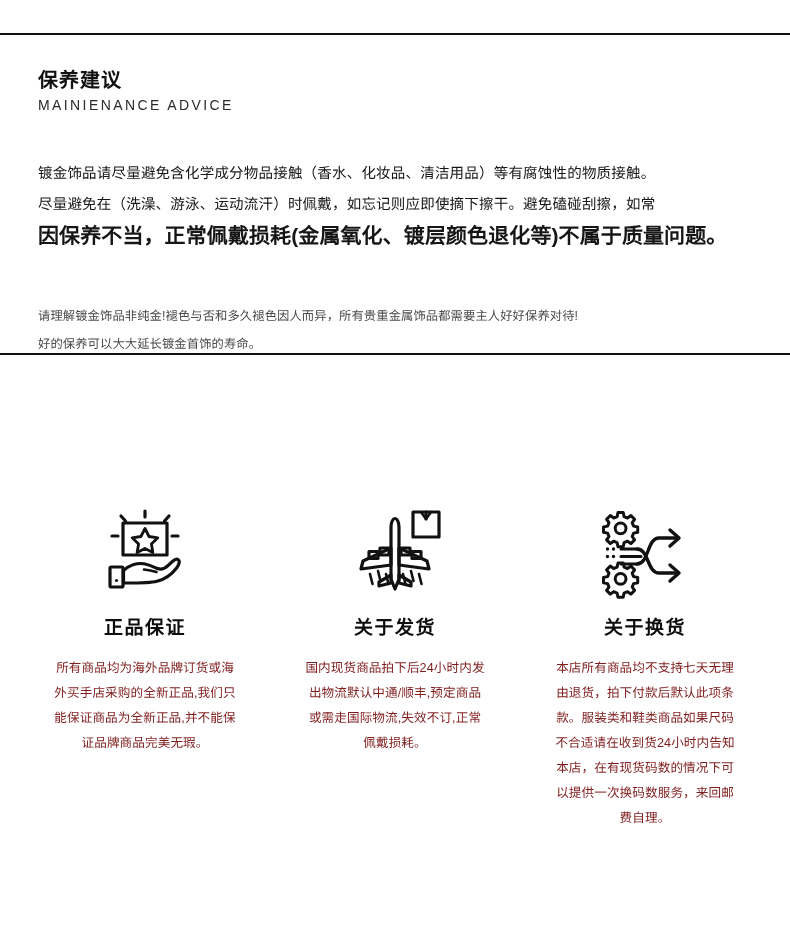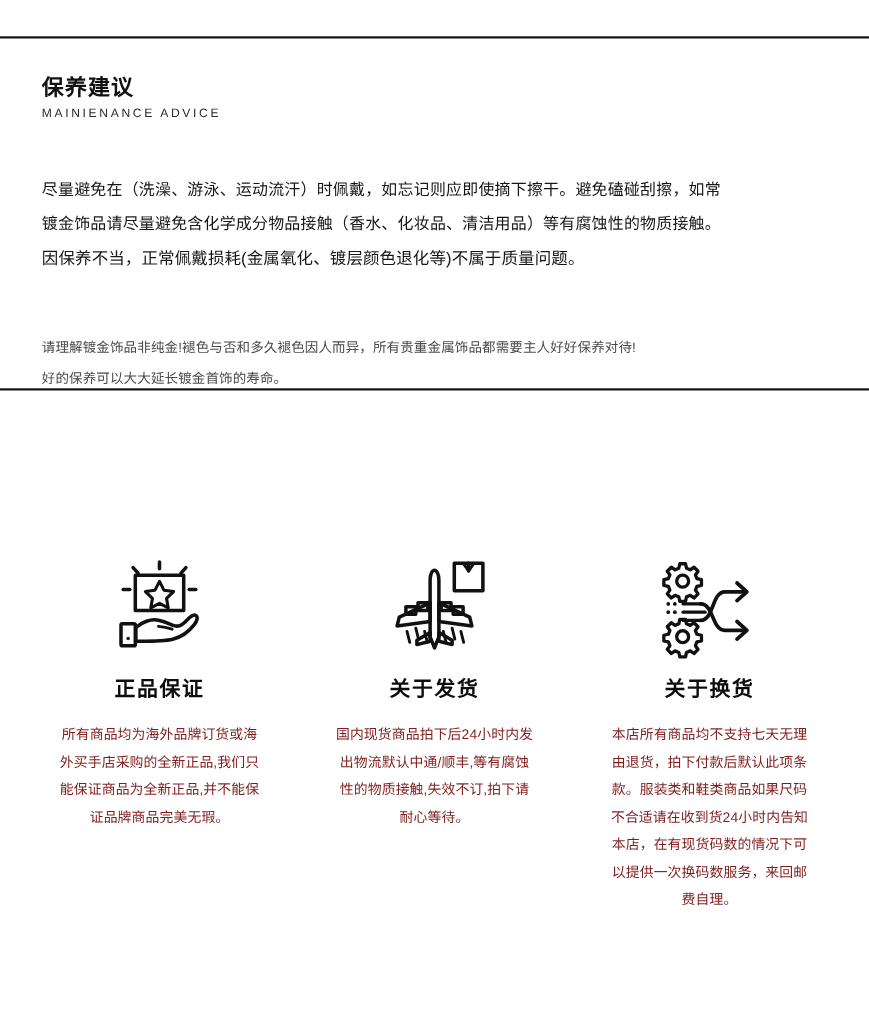--- a/index.html
+++ b/index.html
@@ -45,21 +45,21 @@
   }
   .head-cn {
     font-size: 20px;
     font-weight: bold;
     letter-spacing: 1px;
     color: #111111;
     line-height: 1.25;
     margin: 0 0 4px 0;
   }
   .head-en {
-    font-size: 11px;
+    font-size: 14px;
     font-weight: normal;
     letter-spacing: 2.4px;
     color: #2a2a2a;
     line-height: 1.2;
     margin: 0;
   }
 
   .head-care     { top: 68px; }
   .head-shopping { top: 393px; }
 
@@ -72,22 +72,22 @@
   }
   .care-line {
     font-size: 14.5px;
     line-height: 31px;
     color: #161616;
     letter-spacing: 0.2px;
     margin: 0;
     white-space: nowrap;
   }
   .care-line.emphasis {
-    font-weight: normal;
-    font-size: 15px;
+    font-weight: bold;
+    font-size: 21px;
     letter-spacing: 0.1px;
   }
   .care-note {
     position: absolute;
     left: 38px;
     top: 302px;
     width: 716px;
   }
   .care-note p {
     font-size: 12.3px;
@@ -147,22 +147,22 @@
 <div class="page">
 
   <hr class="divider divider-top">
 
   <div class="section-head head-care">
     <div class="head-cn">保养建议</div>
     <div class="head-en">MAINIENANCE ADVICE</div>
   </div>
 
   <div class="care-body">
+    <p class="care-line">镀金饰品请尽量避免含化学成分物品接触（香水、化妆品、清洁用品）等有腐蚀性的物质接触。</p>
     <p class="care-line">尽量避免在（洗澡、游泳、运动流汗）时佩戴，如忘记则应即使摘下擦干。避免磕碰刮擦，如常</p>
-    <p class="care-line">镀金饰品请尽量避免含化学成分物品接触（香水、化妆品、清洁用品）等有腐蚀性的物质接触。</p>
     <p class="care-line emphasis">因保养不当，正常佩戴损耗(金属氧化、镀层颜色退化等)不属于质量问题。</p>
   </div>
 
   <div class="care-note">
     <p>请理解镀金饰品非纯金!褪色与否和多久褪色因人而异，所有贵重金属饰品都需要主人好好保养对待!</p>
     <p>好的保养可以大大延长镀金首饰的寿命。</p>
   </div>
 
   <hr class="divider divider-mid">
 
@@ -222,21 +222,21 @@
 
           <line x1="23" y1="67" x2="25.5" y2="77" stroke-width="2.6"></line>
           <line x1="31" y1="64" x2="33.5" y2="74" stroke-width="2.6"></line>
           <line x1="39" y1="67" x2="41.5" y2="77" stroke-width="2.6"></line>
           <line x1="56" y1="67" x2="58.5" y2="77" stroke-width="2.6"></line>
           <line x1="64" y1="64" x2="66.5" y2="74" stroke-width="2.6"></line>
           <line x1="72" y1="67" x2="74.5" y2="77" stroke-width="2.6"></line>
         </svg>
       </div>
       <div class="tip-title">关于发货</div>
-      <div class="tip-text">国内现货商品拍下后24小时内发出物流默认中通/顺丰,等有腐蚀性的物质接触,失效不订,拍下请耐心等待。</div>
+      <div class="tip-text">国内现货商品拍下后24小时内发出物流默认中通/顺丰,预定商品或需走国际物流,失效不订,正常佩戴损耗。</div>
     </div>
 
     <div class="tip-col">
       <div class="tip-icon">
         <svg width="96" height="92" viewBox="0 0 96 92" fill="none" stroke="#111" stroke-width="3.2" stroke-linecap="round" stroke-linejoin="round">
 
           <g>
             <path d="M21 5.5 l5.2 0 .9 4.1 3.4 1.4 3.4-2.4 3.7 3.7 -2.4 3.4 1.4 3.4 4.1 .9 0 5.2
                      -4.1 .9 -1.4 3.4 2.4 3.4 -3.7 3.7 -3.4-2.4 -3.4 1.4 -.9 4.1 -5.2 0
                      -.9-4.1 -3.4-1.4 -3.4 2.4 -3.7-3.7 2.4-3.4 -1.4-3.4 -4.1-.9 0-5.2

